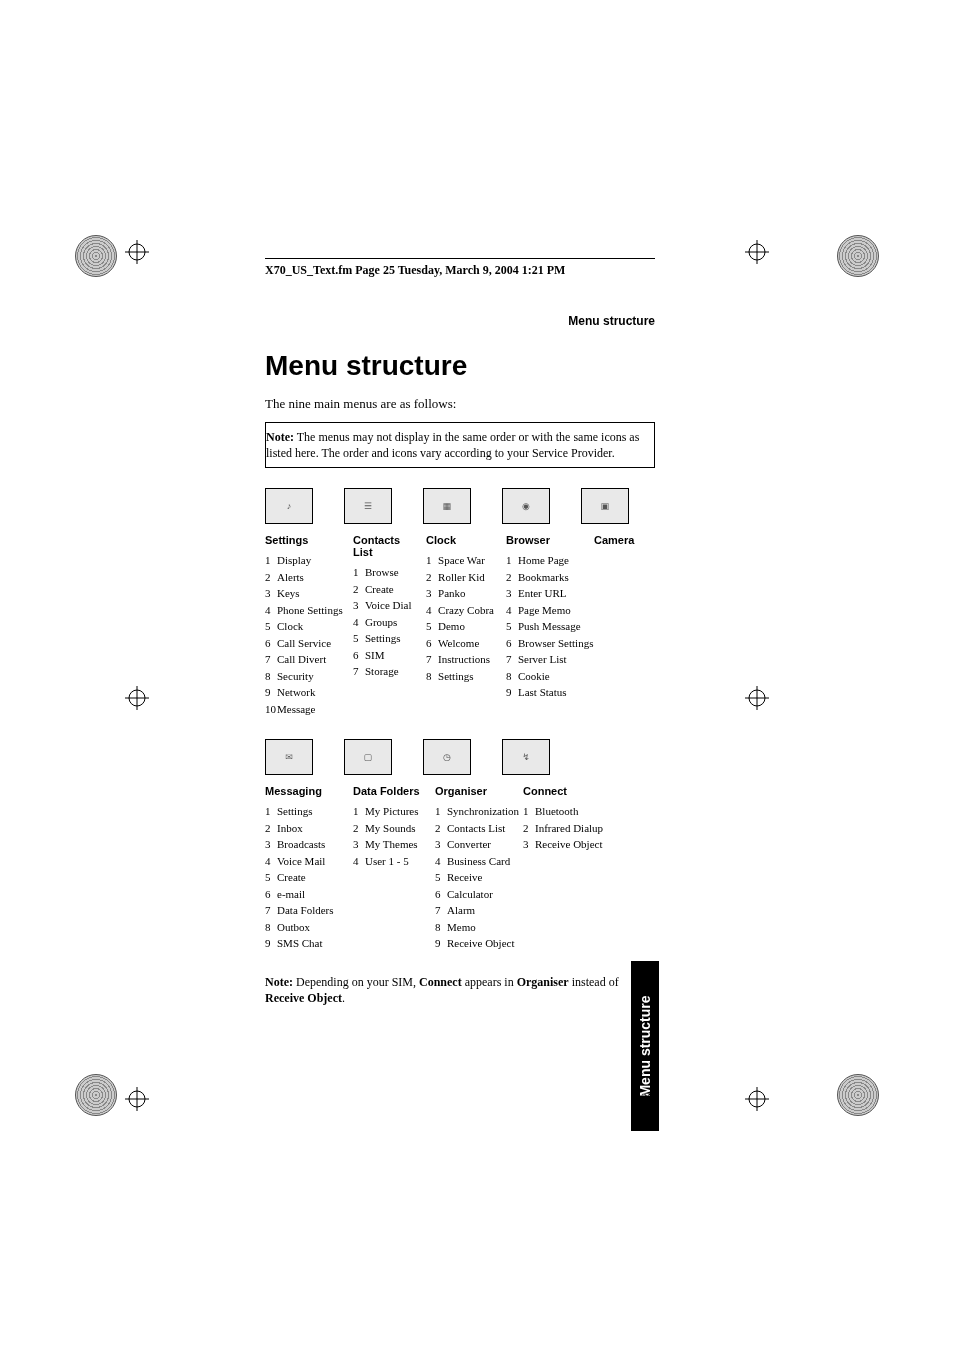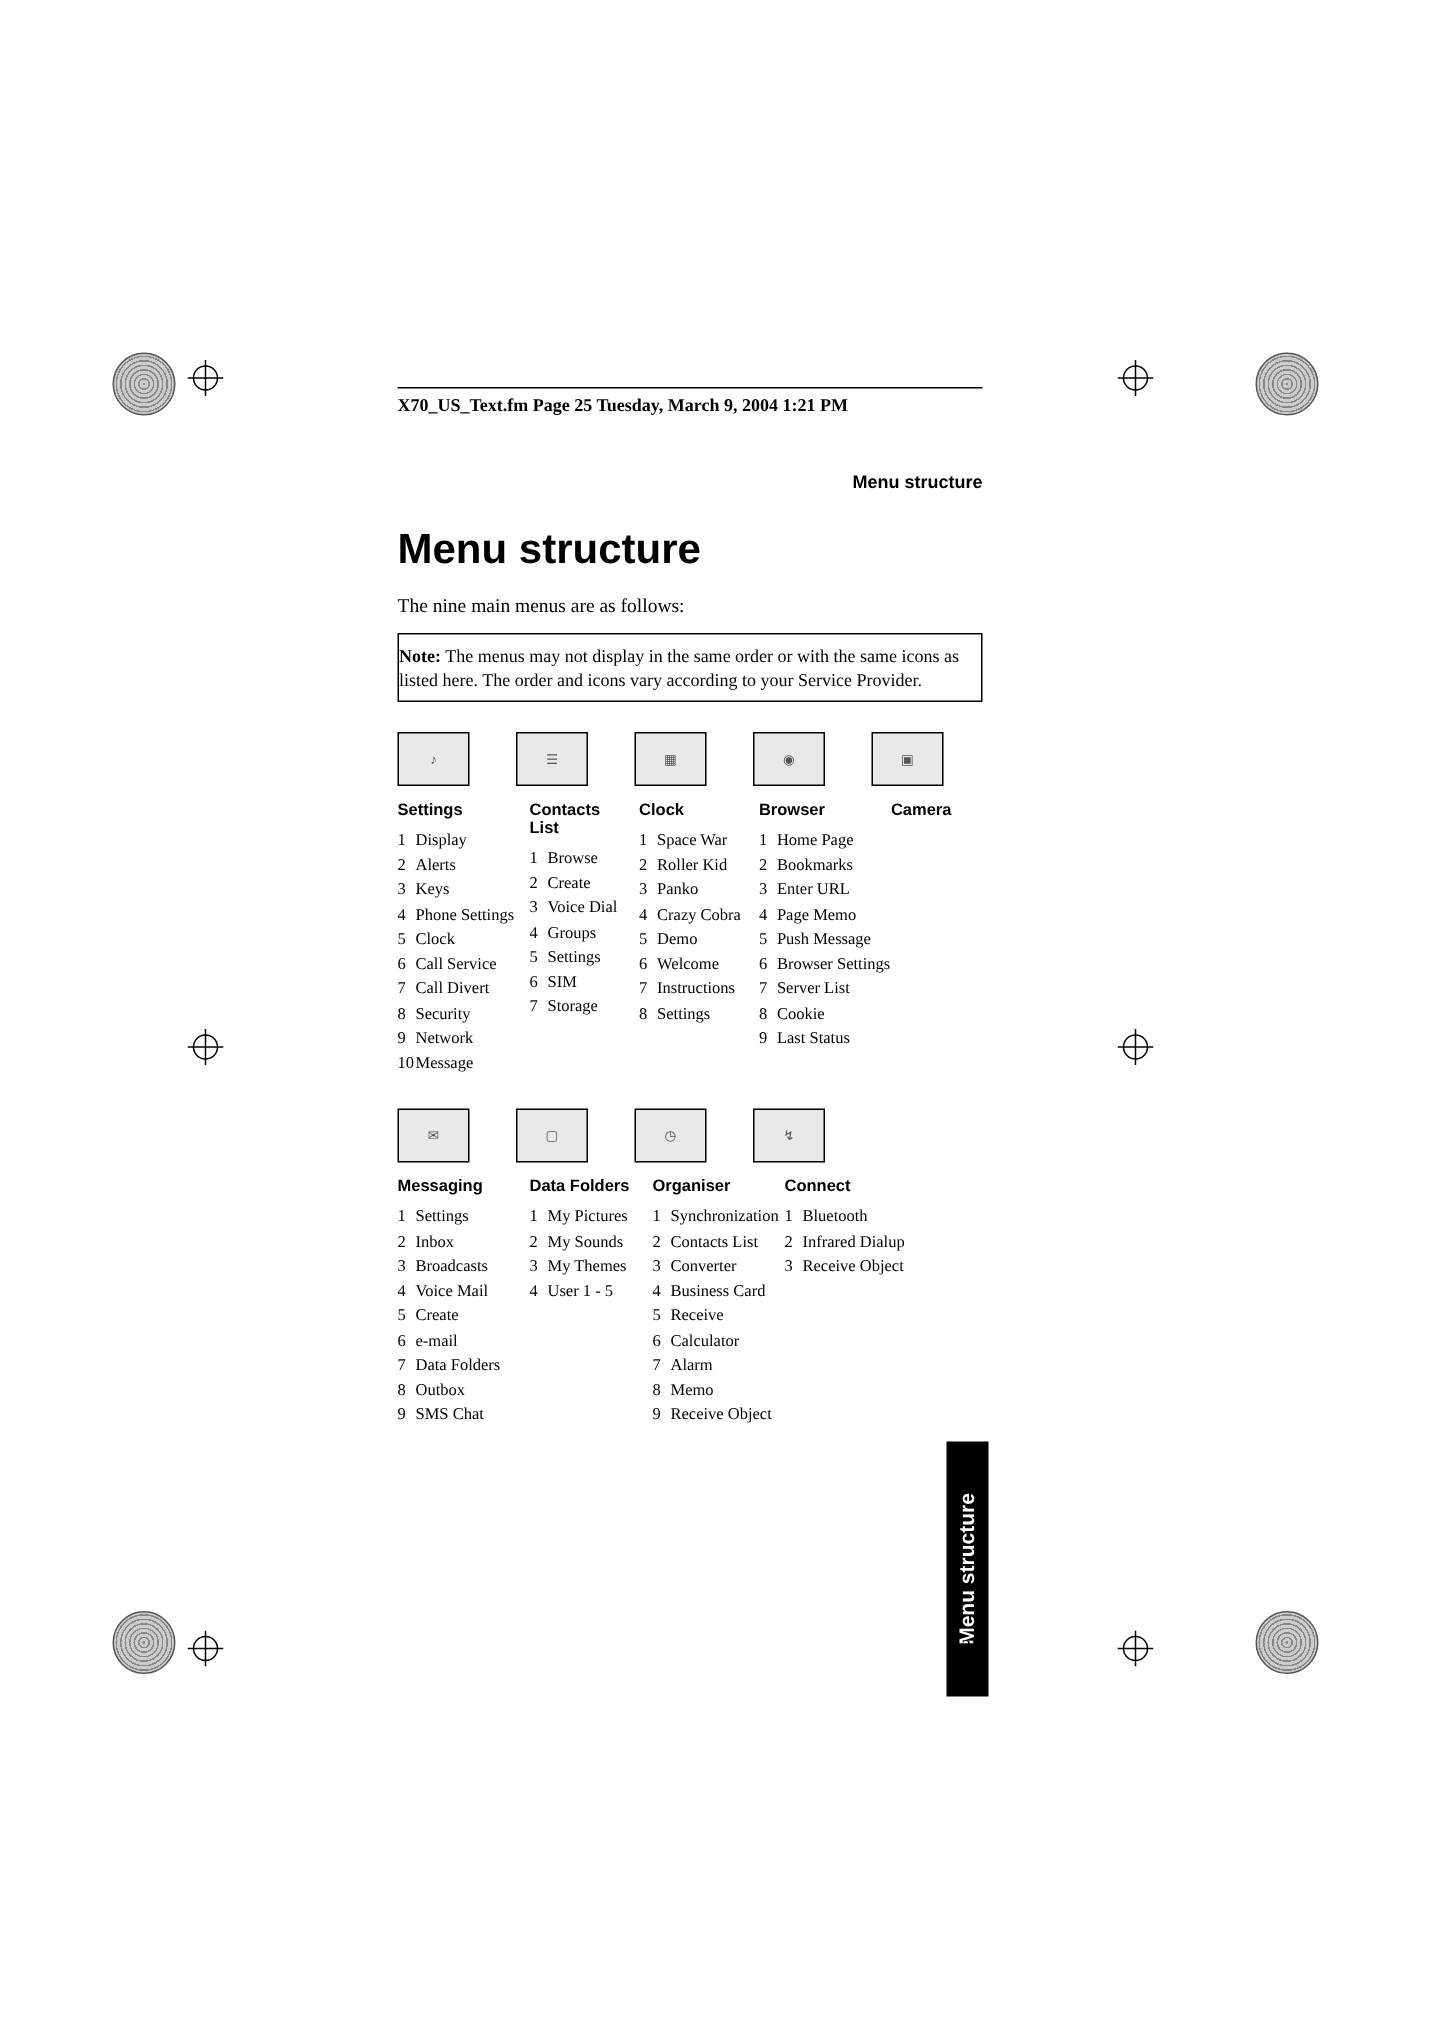--- a/index.html
+++ b/index.html
@@ -488,18 +488,22 @@
             <span>Infrared Dialup</span>
           </li>
           <li>
             <span class="n">3</span>
             <span>Receive Object</span>
           </li>
         </ol>
     </div>
   </div>
 
+  <div class="note-box" style="border:none;padding:0;">
+    <span class="label">Note:</span>
+    <span>Depending on your SIM, </span><b>Connect</b><span> appears in </span><b>Organiser</b><span> instead of </span><b>Receive Object</b><span>.</span>
+  </div>
 </div>
 
 <div class="side-tab">
   <span>Menu structure</span>
 </div>
 <div class="page-number">25</div>
 
 </body></html>

